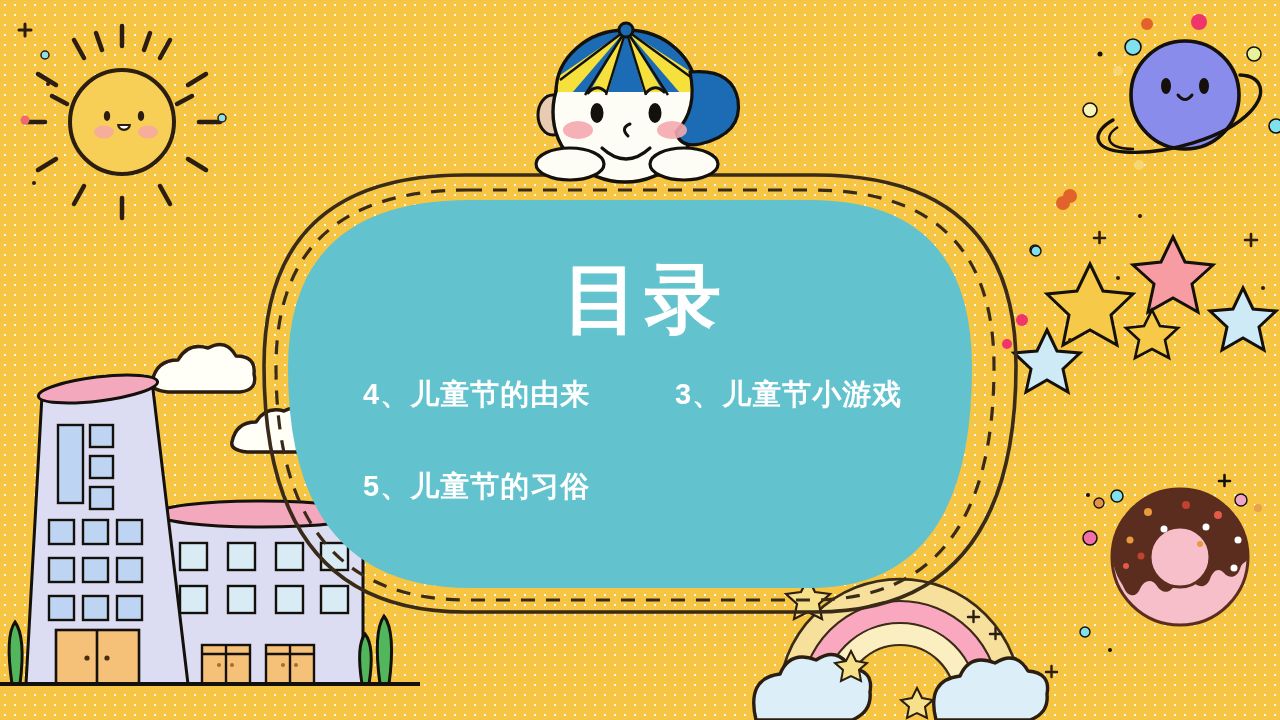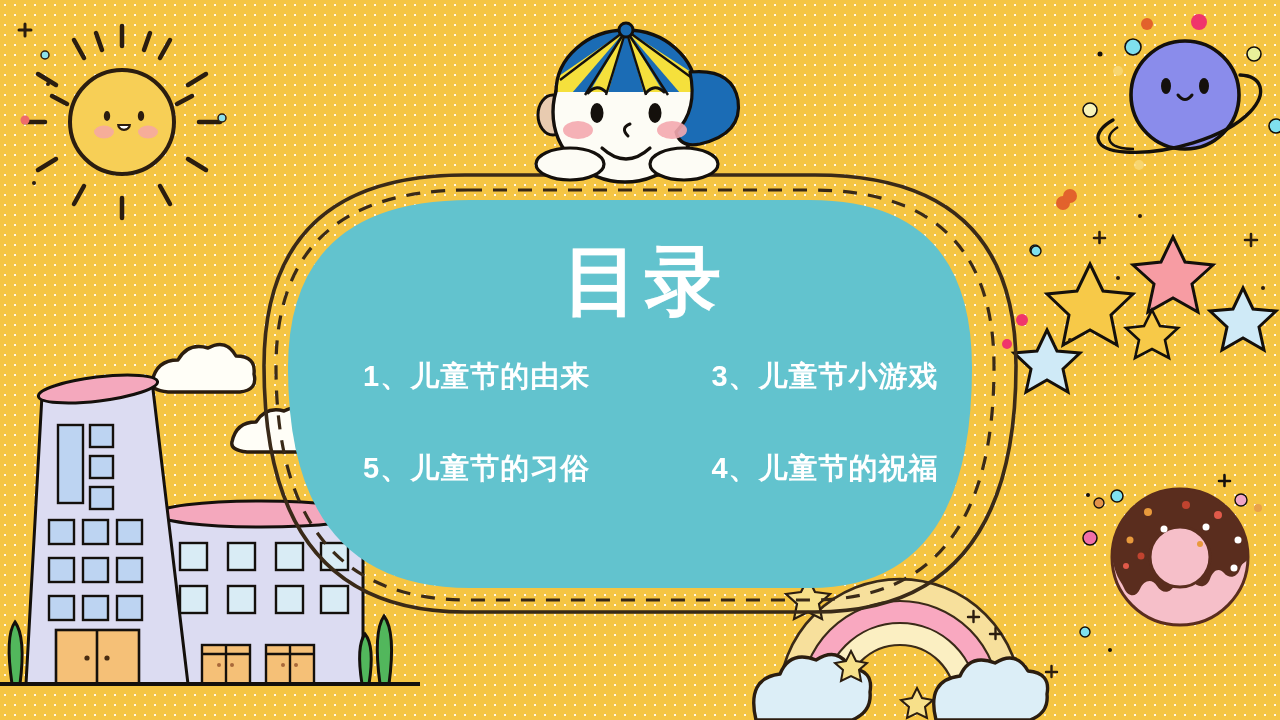--- a/index.html
+++ b/index.html
@@ -24,39 +24,39 @@
     left:300px; top:215px; width:690px; height:330px;
     display:flex; flex-direction:column; align-items:center;
     z-index:40;
   }
   #toc-title {
     color:#FFFFFF;
     font-size:76px;
     font-weight:bold;
     letter-spacing:6px;
     line-height:1.0;
-    margin-top:28px;
+    margin-top:46px;
     text-shadow:0 0 1px rgba(255,255,255,0.4);
   }
   #toc-grid {
     margin-top:38px;
     display:grid;
     grid-template-columns: 330px 330px;
     grid-row-gap:52px;
     width:660px;
   }
   .toc-item {
     color:#FFFFFF;
     font-size:29px;
     font-weight:bold;
     letter-spacing:1px;
     white-space:nowrap;
   }
   .toc-col-left { text-align:left; padding-left:48px; }
-  .toc-col-right { text-align:center; padding-left:30px; }
+  .toc-col-right { text-align:left; padding-left:30px; }
 </style>
 </head>
 <body>
 
 <div id="slide">
 
   <svg class="layer" viewBox="0 0 1280 720">
 
     <g>
       <g stroke="#2B1D10" stroke-width="4.5" stroke-linecap="round">
@@ -331,20 +331,19 @@
     <g>
       <circle cx="1007" cy="344" r="5" fill="#F0356B"></circle>
       <circle cx="1070" cy="196" r="7" fill="#E2622C"></circle>
       <circle cx="1036" cy="251" r="5" fill="#7FE0EE" stroke="#14100C" stroke-width="1.4"></circle>
     </g>
   </svg>
 
   <div id="card-text">
     <div id="toc-title">目录</div>
     <div id="toc-grid">
-      <div class="toc-item toc-col-left">1、儿童节的由来</div>
+      <div class="toc-item toc-col-left">4、儿童节的由来</div>
       <div class="toc-item toc-col-right">3、儿童节小游戏</div>
       <div class="toc-item toc-col-left">5、儿童节的习俗</div>
-      <div class="toc-item toc-col-right">4、儿童节的祝福</div>
     </div>
   </div>
 
 </div>
 
 </body></html>

